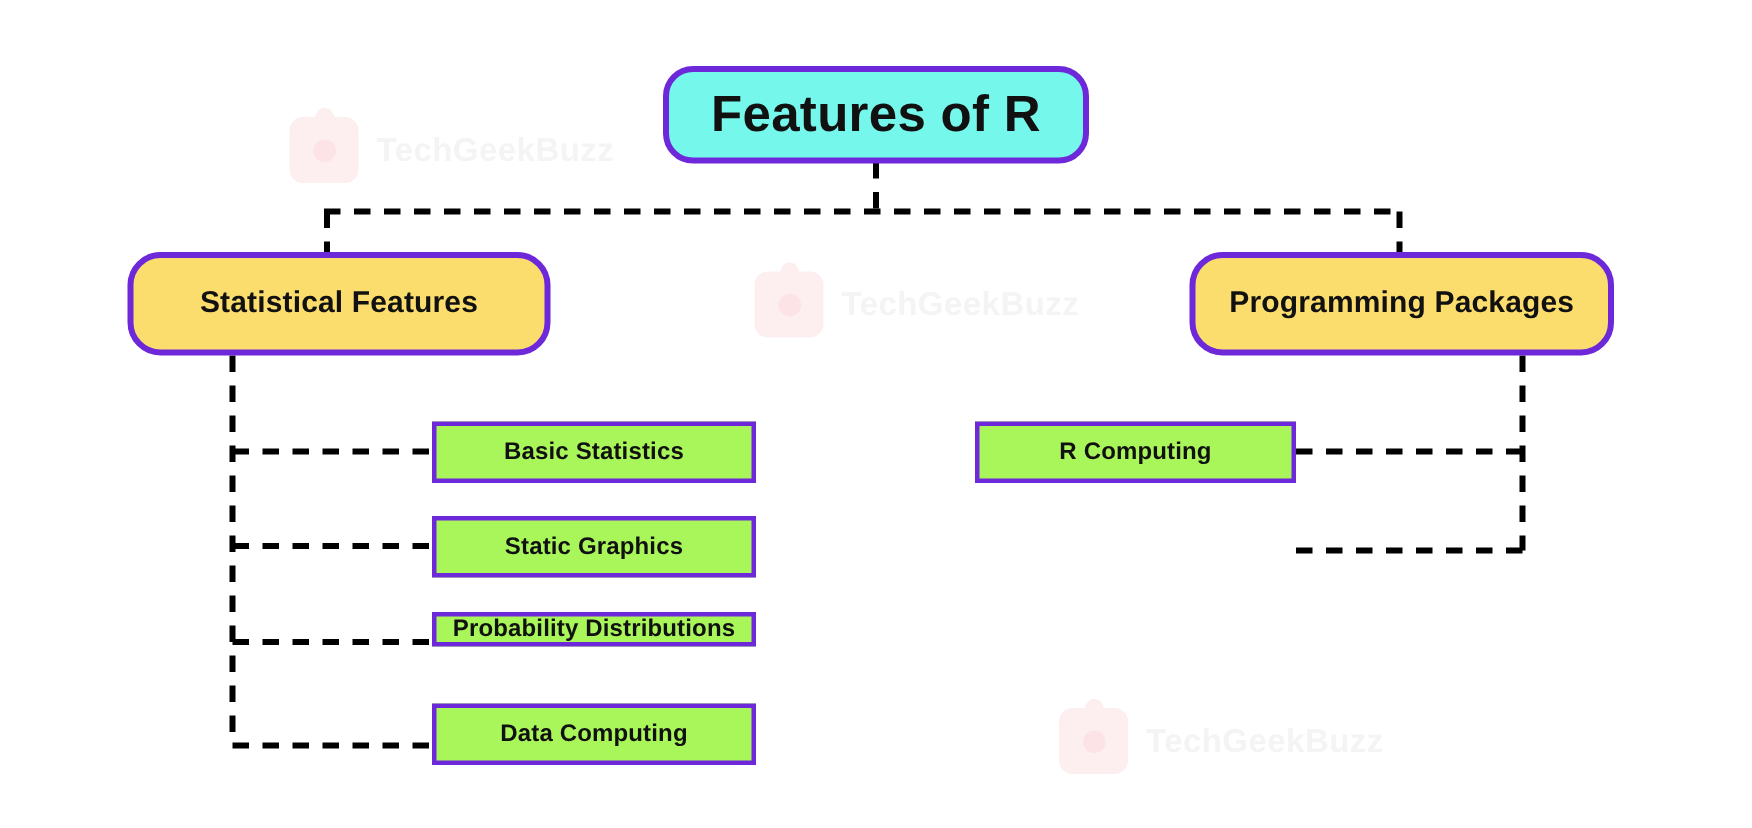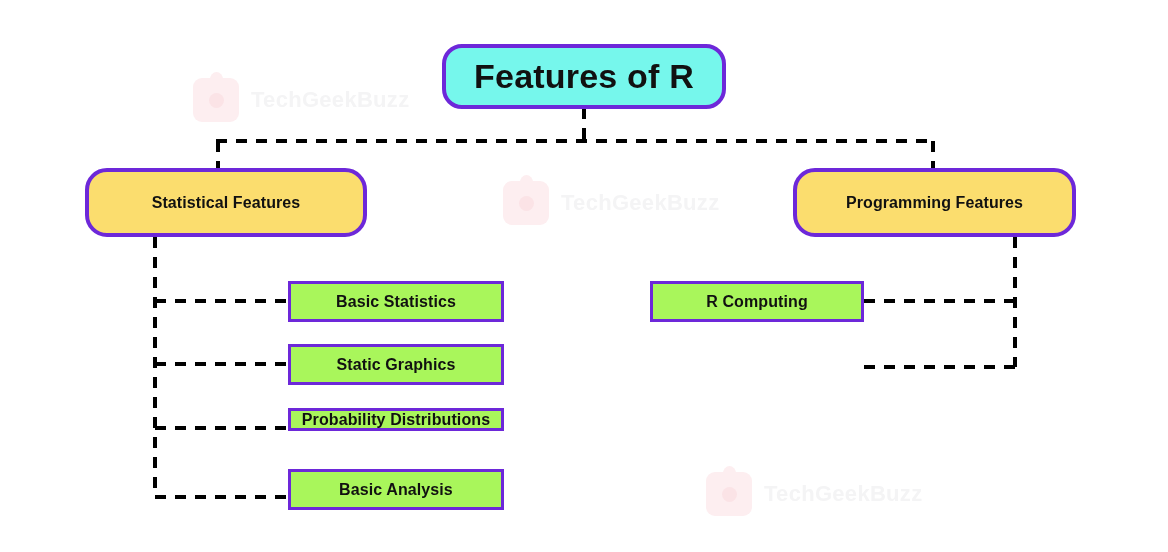--- a/index.html
+++ b/index.html
@@ -94,21 +94,21 @@
     background: #76F7EC;
     border-radius: 20px;
     border-width: 4px;
     font-size: 34px;
     letter-spacing: 0.2px;
   }
   .node-branch {
     background: #FBDD6E;
     border-radius: 22px;
     border-width: 4px;
-    font-size: 16px;
+    font-size: 20px;
     letter-spacing: 0.1px;
   }
   .node-leaf {
     background: #A9F65B;
     border-radius: 0;
     border-width: 3px;
     font-size: 16px;
     letter-spacing: 0.1px;
   }
   .node-leaf.small {
@@ -159,37 +159,37 @@
 
   <div class="node node-root" style="left:442px; top:44px; width:284px; height:65px;">
     <span>Features of R</span>
   </div>
 
   <div class="node node-branch" style="left:85px; top:168px; width:282px; height:69px;">
     <span>Statistical Features</span>
   </div>
 
   <div class="node node-branch" style="left:793px; top:168px; width:283px; height:69px;">
-    <span>Programming Features</span>
+    <span>Programming Packages</span>
   </div>
 
   <div class="node node-leaf" style="left:288px; top:281px; width:216px; height:41px;">
     <span>Basic Statistics</span>
   </div>
 
   <div class="node node-leaf" style="left:288px; top:344px; width:216px; height:41px;">
     <span>Static Graphics</span>
   </div>
 
   <div class="node node-leaf small" style="left:288px; top:408px; width:216px; height:23px;">
     <span>Probability Distributions</span>
   </div>
 
   <div class="node node-leaf" style="left:288px; top:469px; width:216px; height:41px;">
-    <span>Basic Analysis</span>
+    <span>Data Computing</span>
   </div>
 
   <div class="node node-leaf" style="left:650px; top:281px; width:214px; height:41px;">
     <span>R Computing</span>
   </div>
 
 
 </div>
 
 </body></html>

